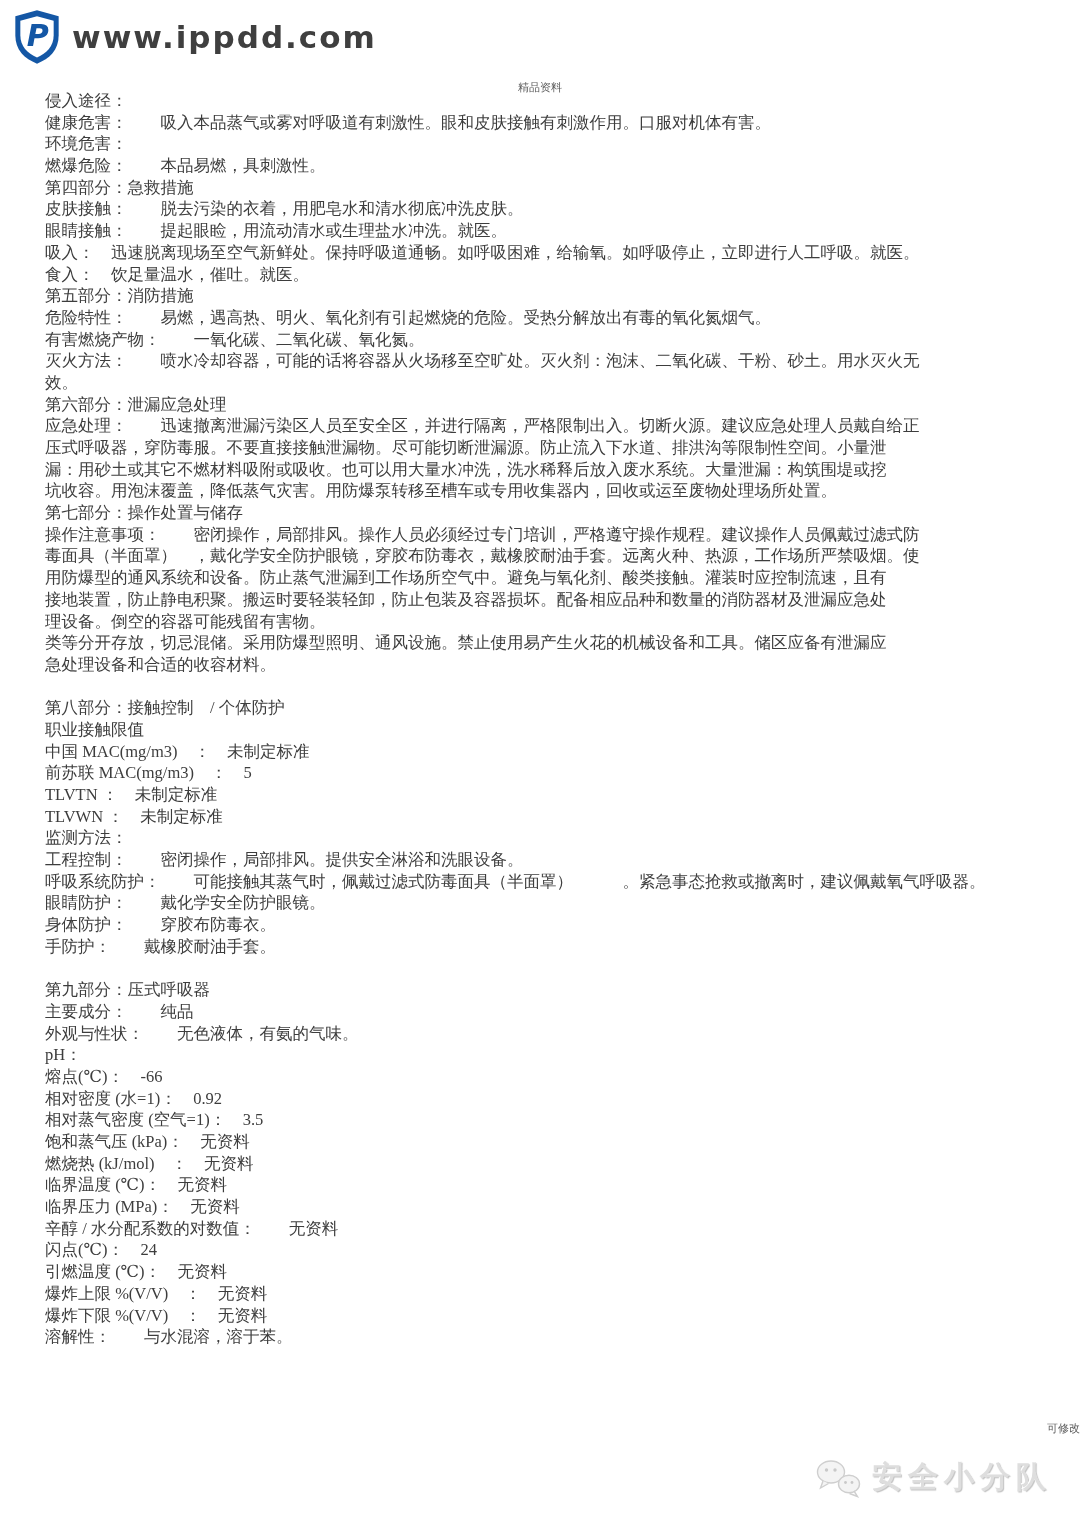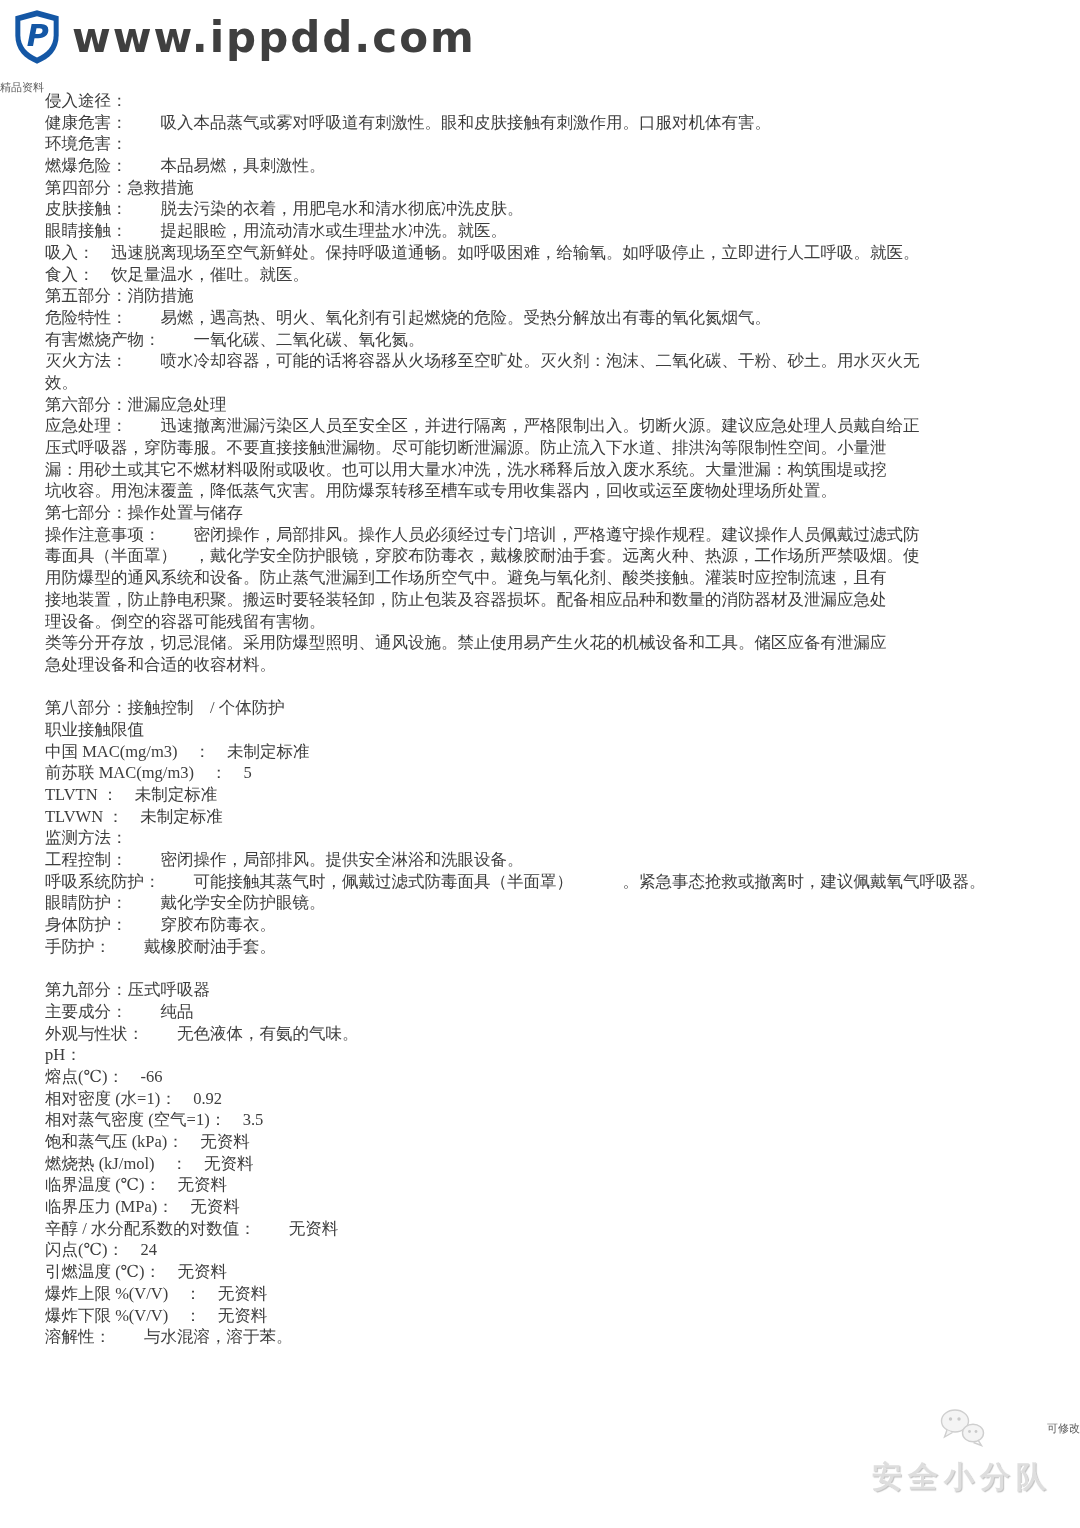--- a/index.html
+++ b/index.html
@@ -8,24 +8,24 @@
     background:#ffffff;
     font-family:"Liberation Serif","DejaVu Serif",serif;
   }
   .page { position:absolute; inset:0; background:#ffffff; overflow:hidden; }
 
   
   .logo { position:absolute; top:8px; left:12px; display:flex; align-items:center; gap:10px; }
   .logo-shield { width:50px; height:58px; display:block; }
   .logo-text {
     font-family:"DejaVu Sans","Liberation Sans",sans-serif;
-    font-weight:bold; font-size:42px; color:#3f3f3f; letter-spacing:2px;
+    font-weight:bold; font-size:31px; color:#3f3f3f; letter-spacing:2px;
   }
   .top-note {
-    position:absolute; top:80px; left:0; width:100%; 
+    position:absolute; top:80px; left:0; width:100%; text-align:center;
     font-size:11px; color:#5a5a5a; font-family:Liberation Mono, monospace;
   }
 
   
   .doc {
     position:absolute; top:90px; left:45px; right:30px;
     color:#3d3d3d; font-size:16.5px;
   }
   .doc-line { height:21.7px; line-height:21.7px; white-space:pre; }
 
@@ -34,21 +34,20 @@
     position:absolute; top:1421px; left:0; width:100%; text-align:right;
     font-size:11px; color:#5a5a5a; font-family:"Liberation Sans",sans-serif;
   }
   .watermark {
     position:absolute; right:28px; bottom:30px;
     display:flex; align-items:center; gap:10px;
     font-family:"Liberation Sans","DejaVu Sans",sans-serif;
     font-weight:bold; font-size:30px; letter-spacing:6px;
     color:#dedede;
     text-shadow:-1px -1px 0 #ffffff, 1px 1px 1px #c2c2c2;
-    flex-direction:column;
   }
   .wechat-icon { width:48px; height:40px; display:block; }
 </style>
 </head>
 <body>
 
 <div class="page">
 
   <div class="logo">
     <svg class="logo-shield" viewBox="0 0 60 68">

